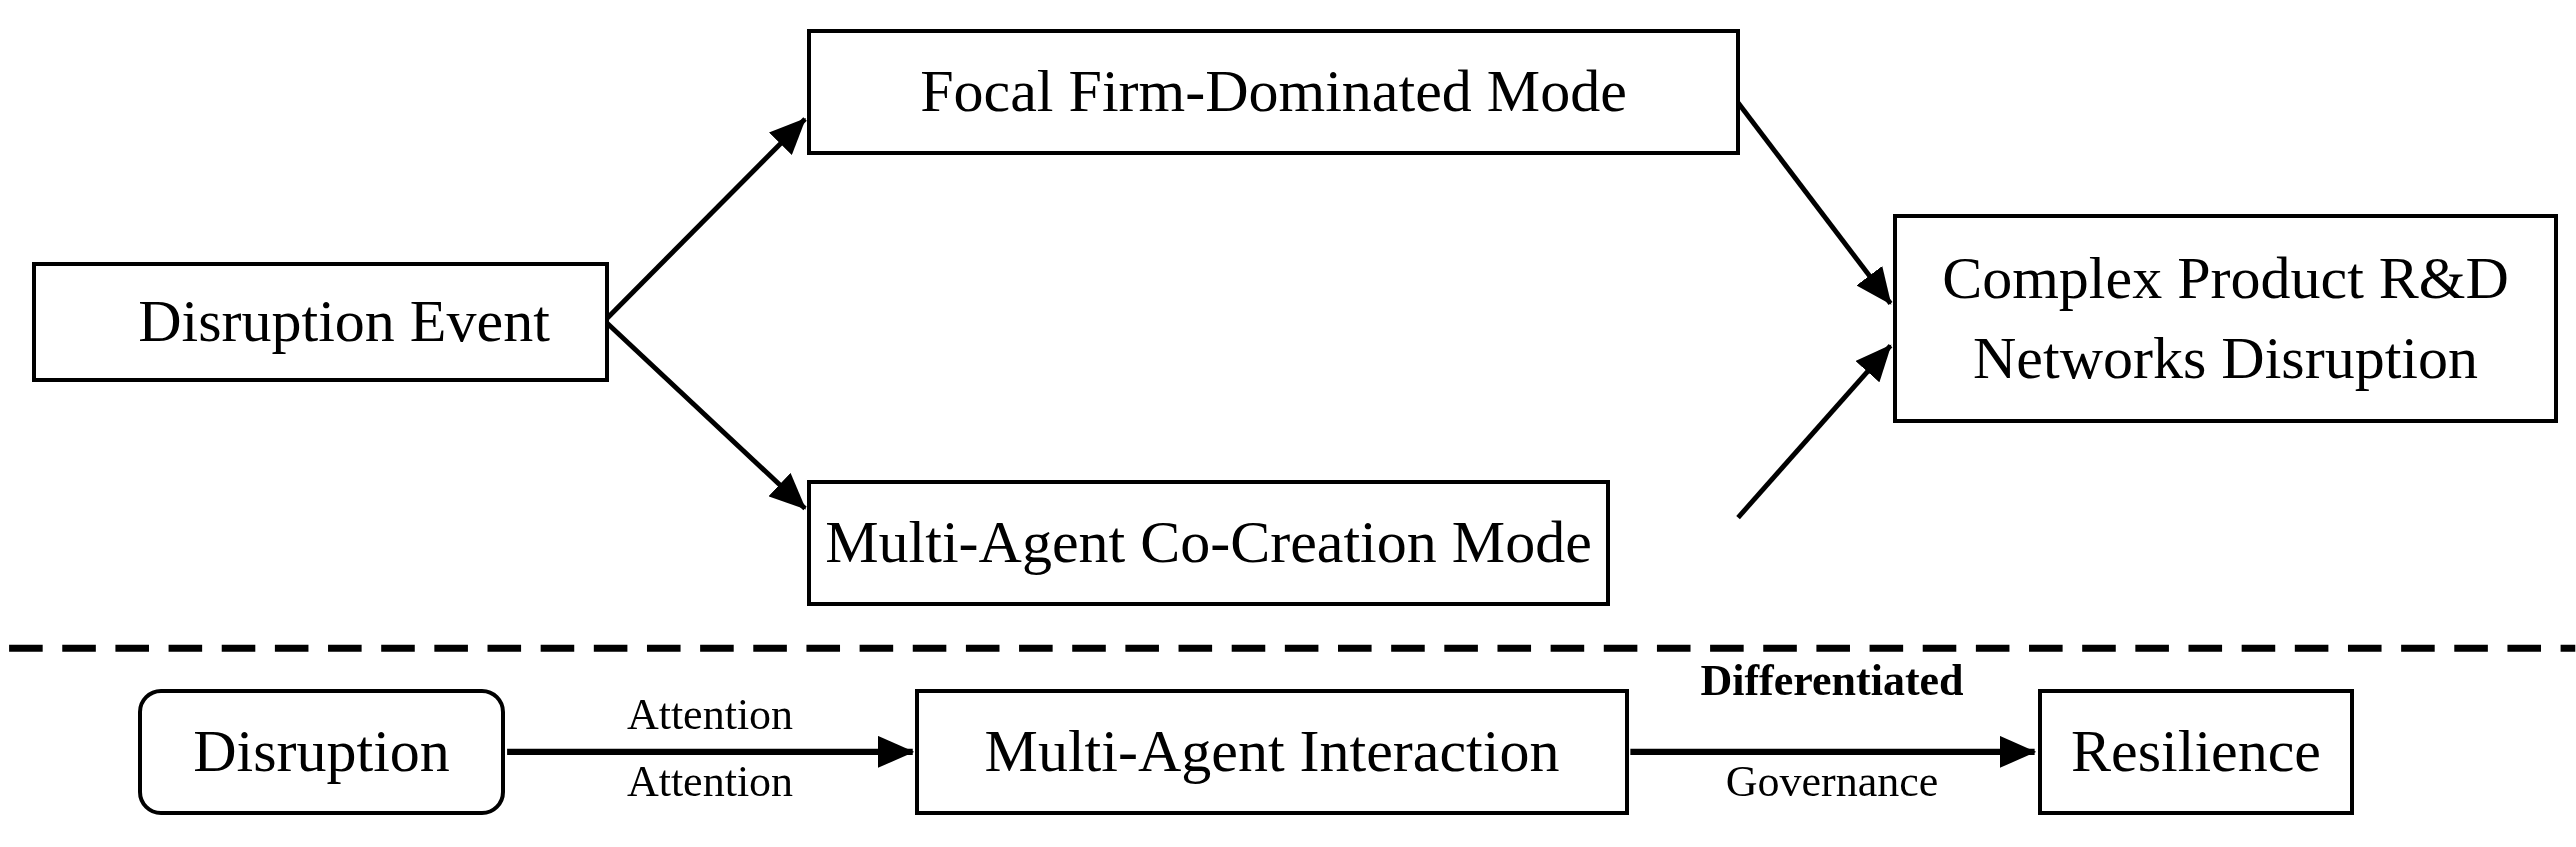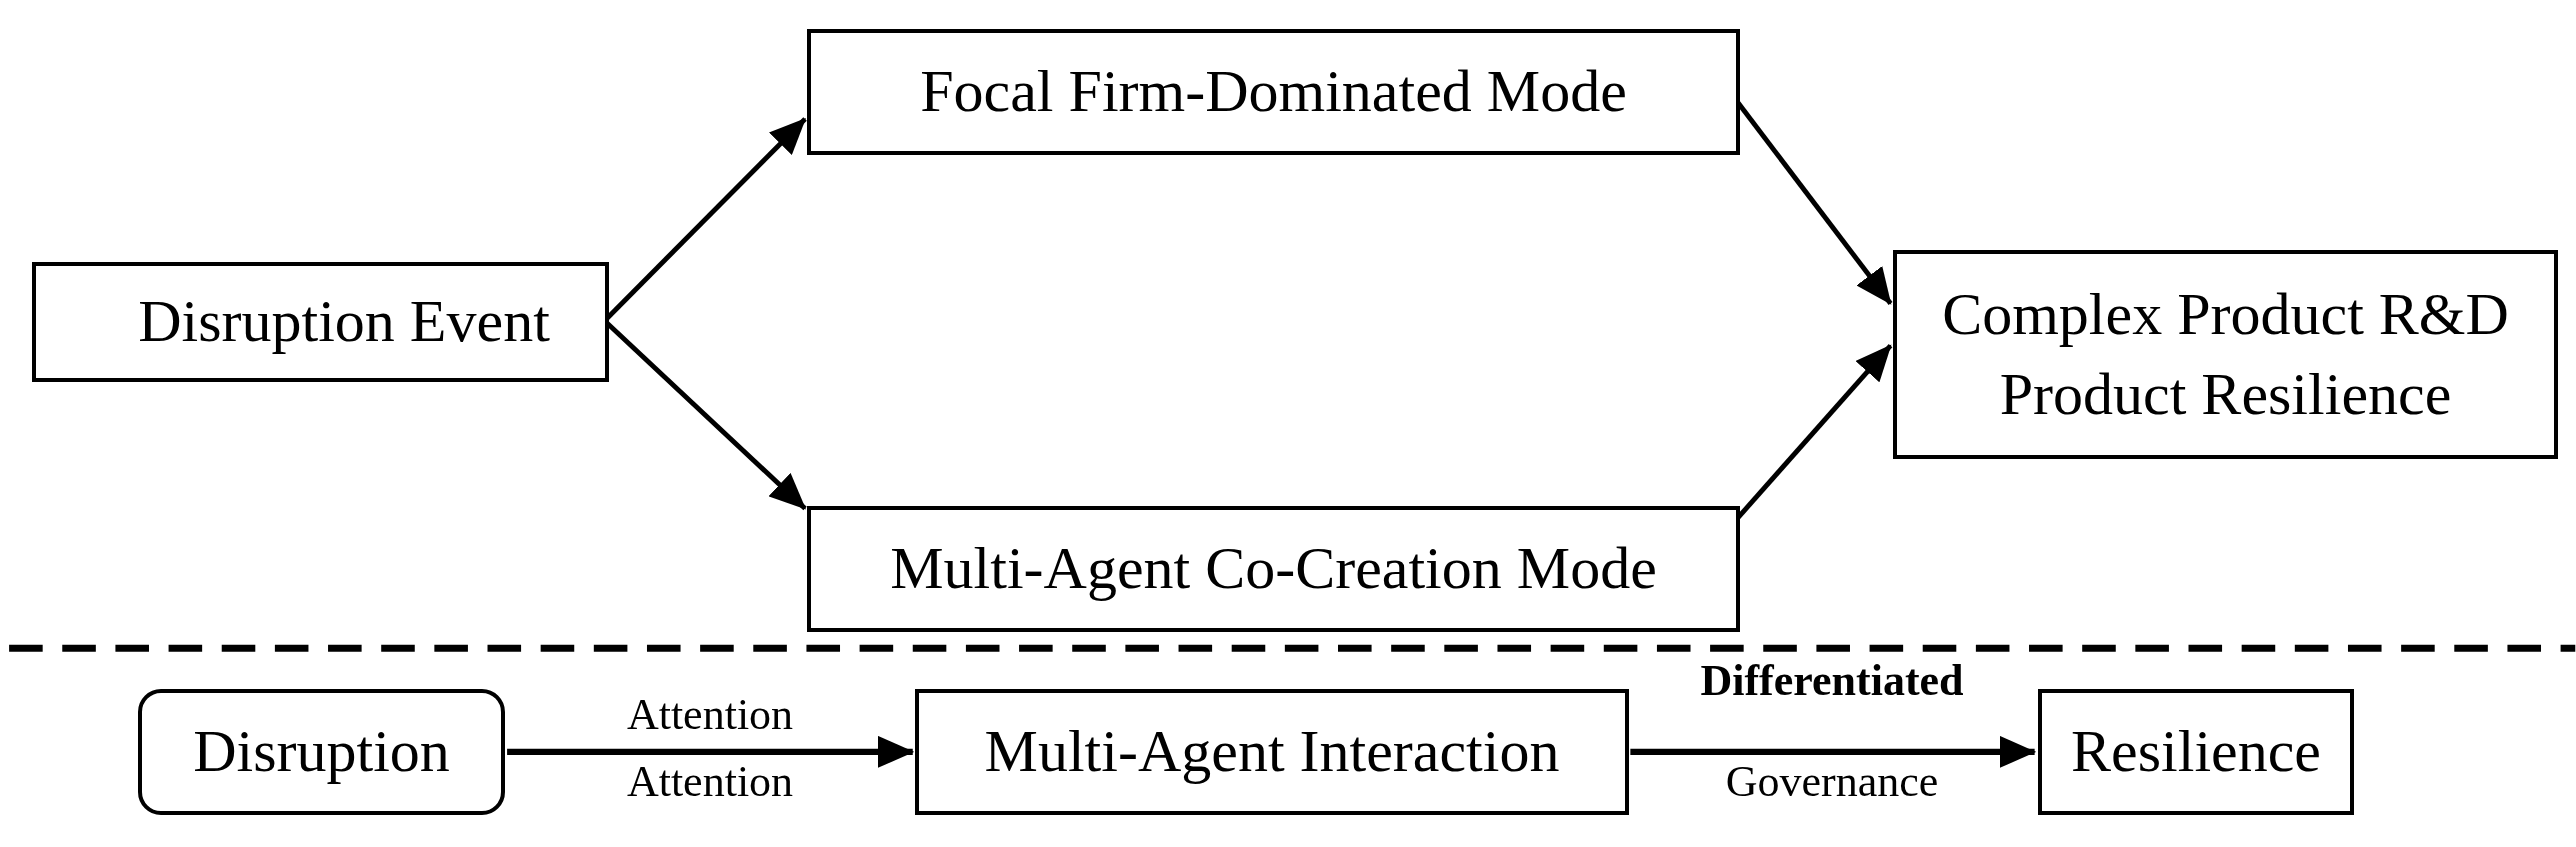--- a/index.html
+++ b/index.html
@@ -33,22 +33,22 @@
     justify-content: center;
     text-align: center;
     font-size: 60px;
     line-height: 1.32;
     z-index: 2;
     white-space: nowrap;
   }
   .box .line { display: block; }
   #box-disruption-event { left: 31.5px;   top: 262px; width: 577px;  height: 120px; padding-left: 48px; }
   #box-focal            { left: 807px; top: 29px;  width: 933px; height: 126px; }
-  #box-cocreation       { left: 807px; top: 506px; width: 933px; height: 126px; }
-  #box-complex          { left: 1893px; top: 214px; width: 665px;  height: 209px; margin-top: 36px; }
+  #box-cocreation       { left: 807px; top: 480px; width: 803px; height: 126px; }
+  #box-complex          { left: 1893px; top: 214px; width: 665px;  height: 209px; }
   #box-disruption-2     { left: 138px;  top: 689px; width: 367px;  height: 126px; border-radius: 23px; }
   #box-interaction      { left: 915px; top: 689px; width: 714px; height: 126px; }
   #box-resilience-2     { left: 2038px; top: 689px; width: 316px;  height: 126px; }
 
   .edge-label {
     position: absolute;
     transform: translateX(-50%);
     font-size: 44px;
     line-height: 1;
     white-space: nowrap;
@@ -95,21 +95,21 @@
   <div class="box" id="box-focal">
     <span class="line">Focal Firm-Dominated Mode</span>
   </div>
 
   <div class="box" id="box-cocreation">
     <span class="line">Multi-Agent Co-Creation Mode</span>
   </div>
 
   <div class="box" id="box-complex">
     <span class="line">Complex Product R&amp;D</span>
-    <span class="line">Product Resilience</span>
+    <span class="line">Networks Disruption</span>
   </div>
 
   <div class="box" id="box-disruption-2">
     <span class="line">Disruption</span>
   </div>
 
   <div class="box" id="box-resilience-2">
     <span class="line">Resilience</span>
   </div>
 

